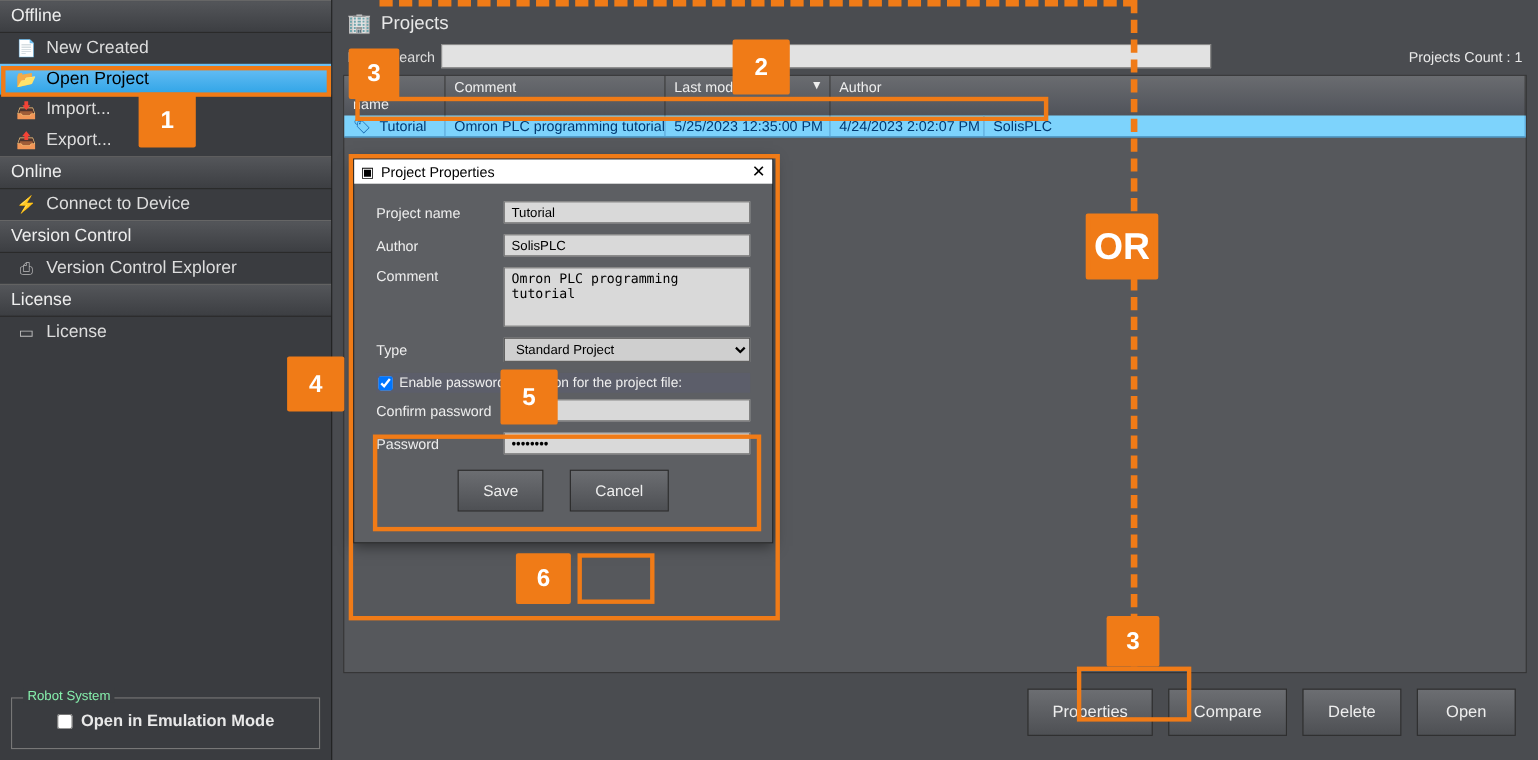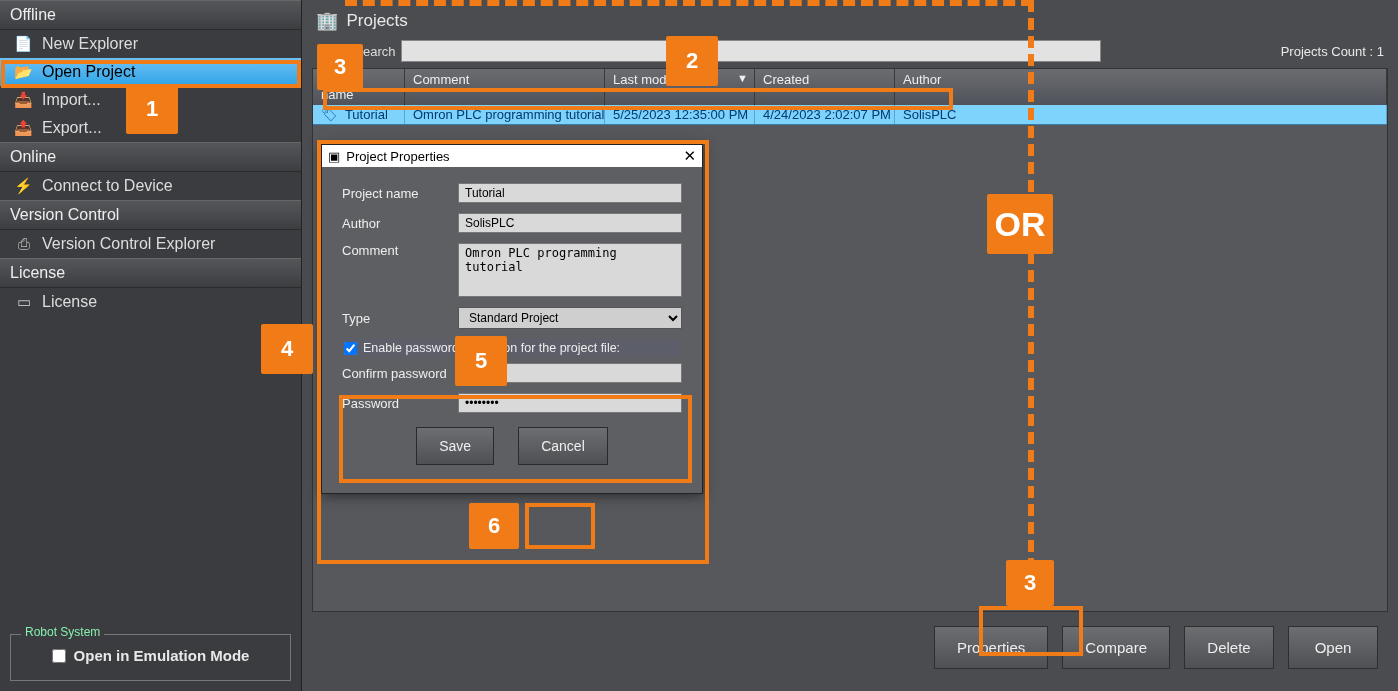--- a/index.html
+++ b/index.html
@@ -162,21 +162,21 @@
   }
 </style>
 </head>
 <body>
 
 <div class="app">
   <aside class="sidebar">
     <div class="sidebar-section-header">Offline</div>
     <div class="sidebar-item">
       <span class="icon">📄</span>
-      <span>New Explorer</span>
+      <span>New Created</span>
     </div>
     <div class="sidebar-item selected">
       <span class="icon">📂</span>
       <span>Open Project</span>
     </div>
     <div class="sidebar-item">
       <span class="icon">📥</span>
       <span>Import...</span>
     </div>
     <div class="sidebar-item">
@@ -223,21 +223,20 @@
       <span class="count">Projects Count : 1</span>
     </div>
     <div class="grid-wrap">
       <div class="grid-header">
         <div class="col c-name">Project name</div>
         <div class="col c-comment">Comment</div>
         <div class="col c-lastmod">
           <span>Last modified</span>
           <span class="sort-indicator">▼</span>
         </div>
-        <div class="col c-created">Created</div>
         <div class="col c-author">Author</div>
       </div>
       <div class="grid-row">
         <div class="cell c-name">
           <span class="row-icon">🏷</span>
           <span>Tutorial</span>
         </div>
         <div class="cell c-comment">Omron PLC programming tutorial</div>
         <div class="cell c-lastmod">5/25/2023 12:35:00 PM</div>
         <div class="cell c-created">4/24/2023 2:02:07 PM</div>

